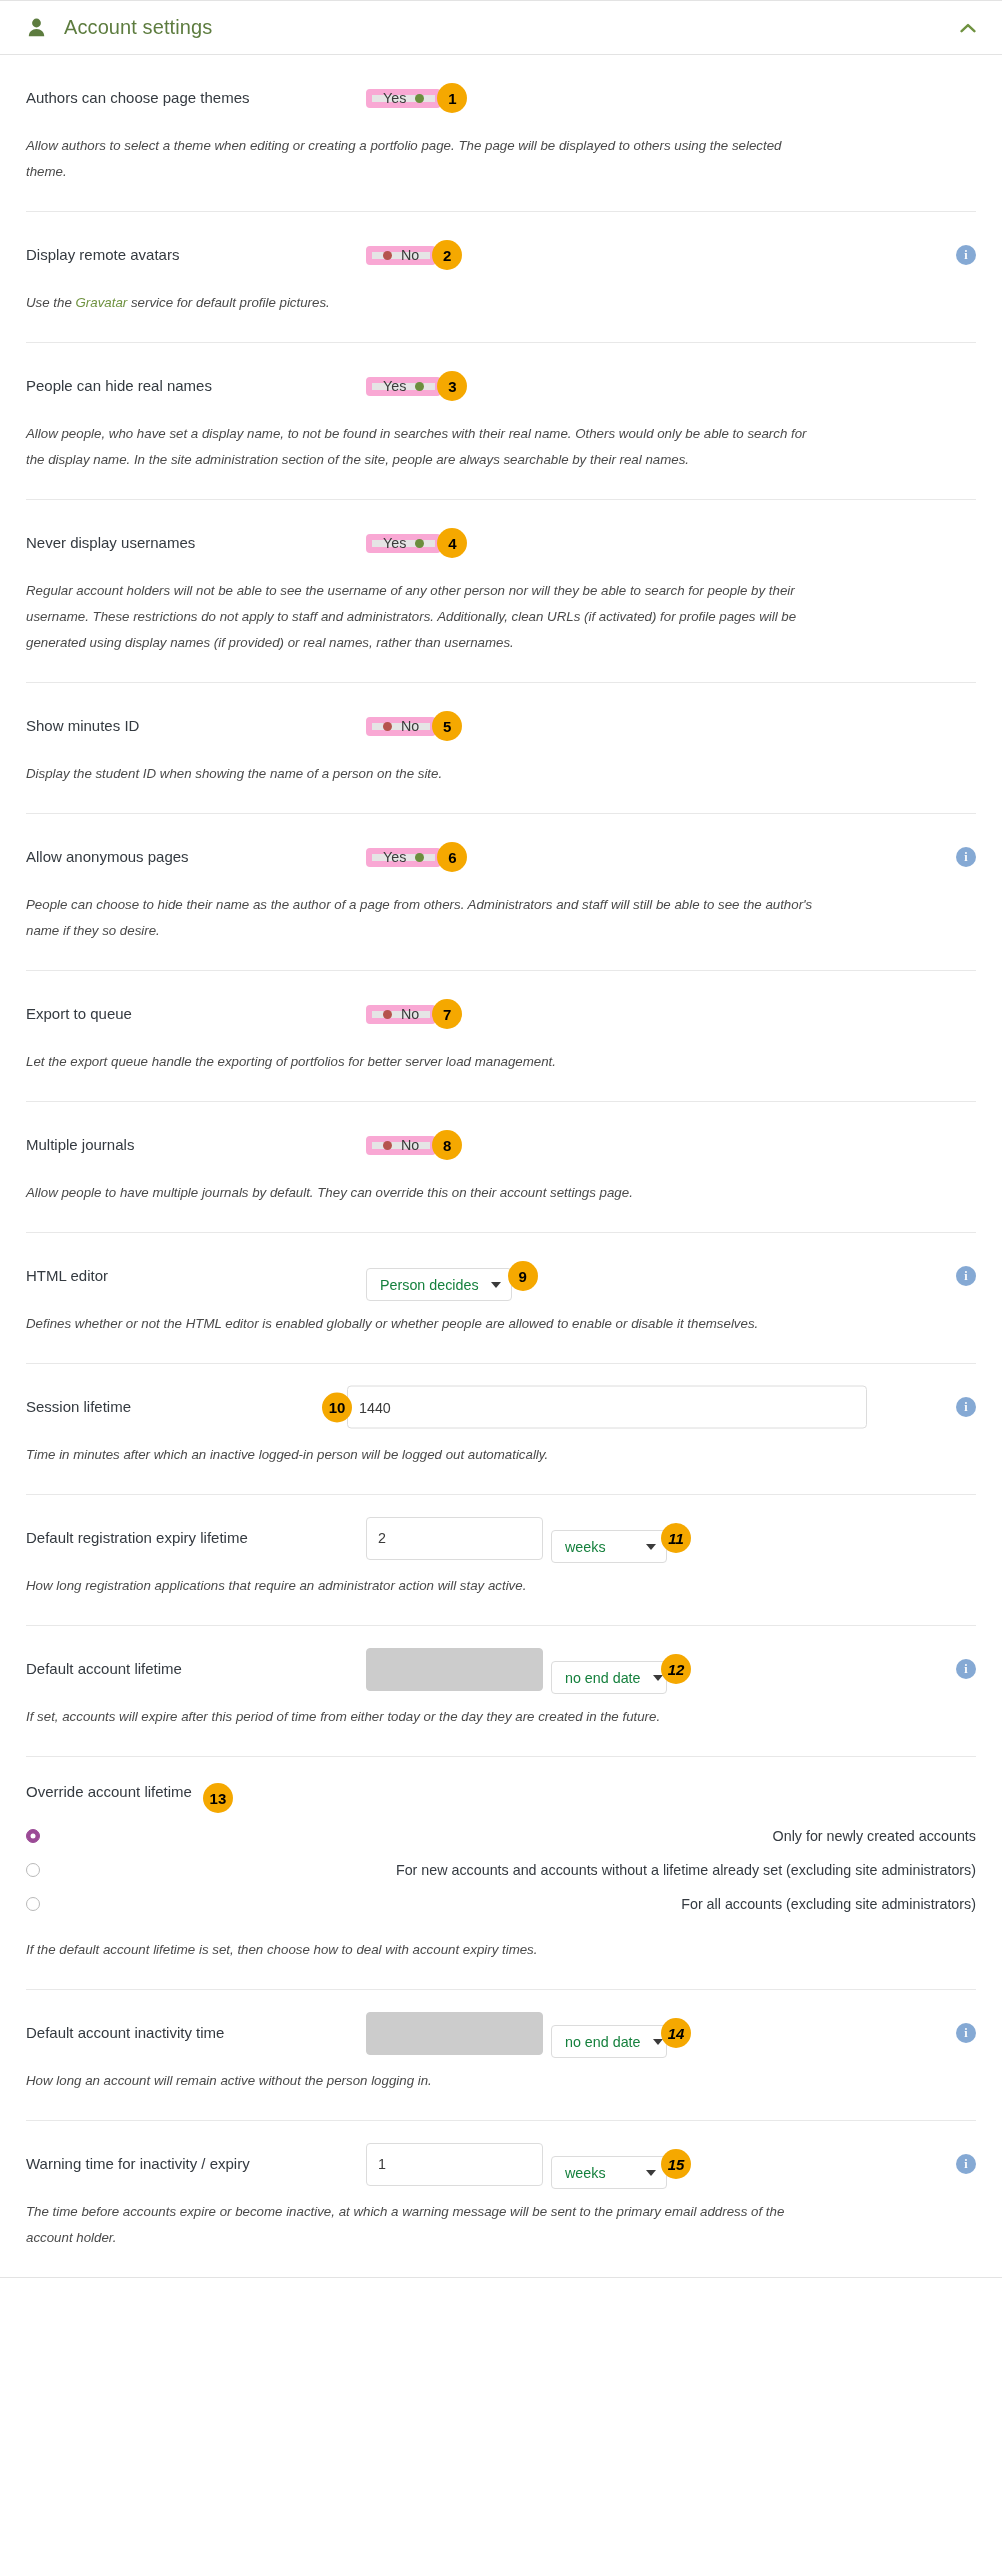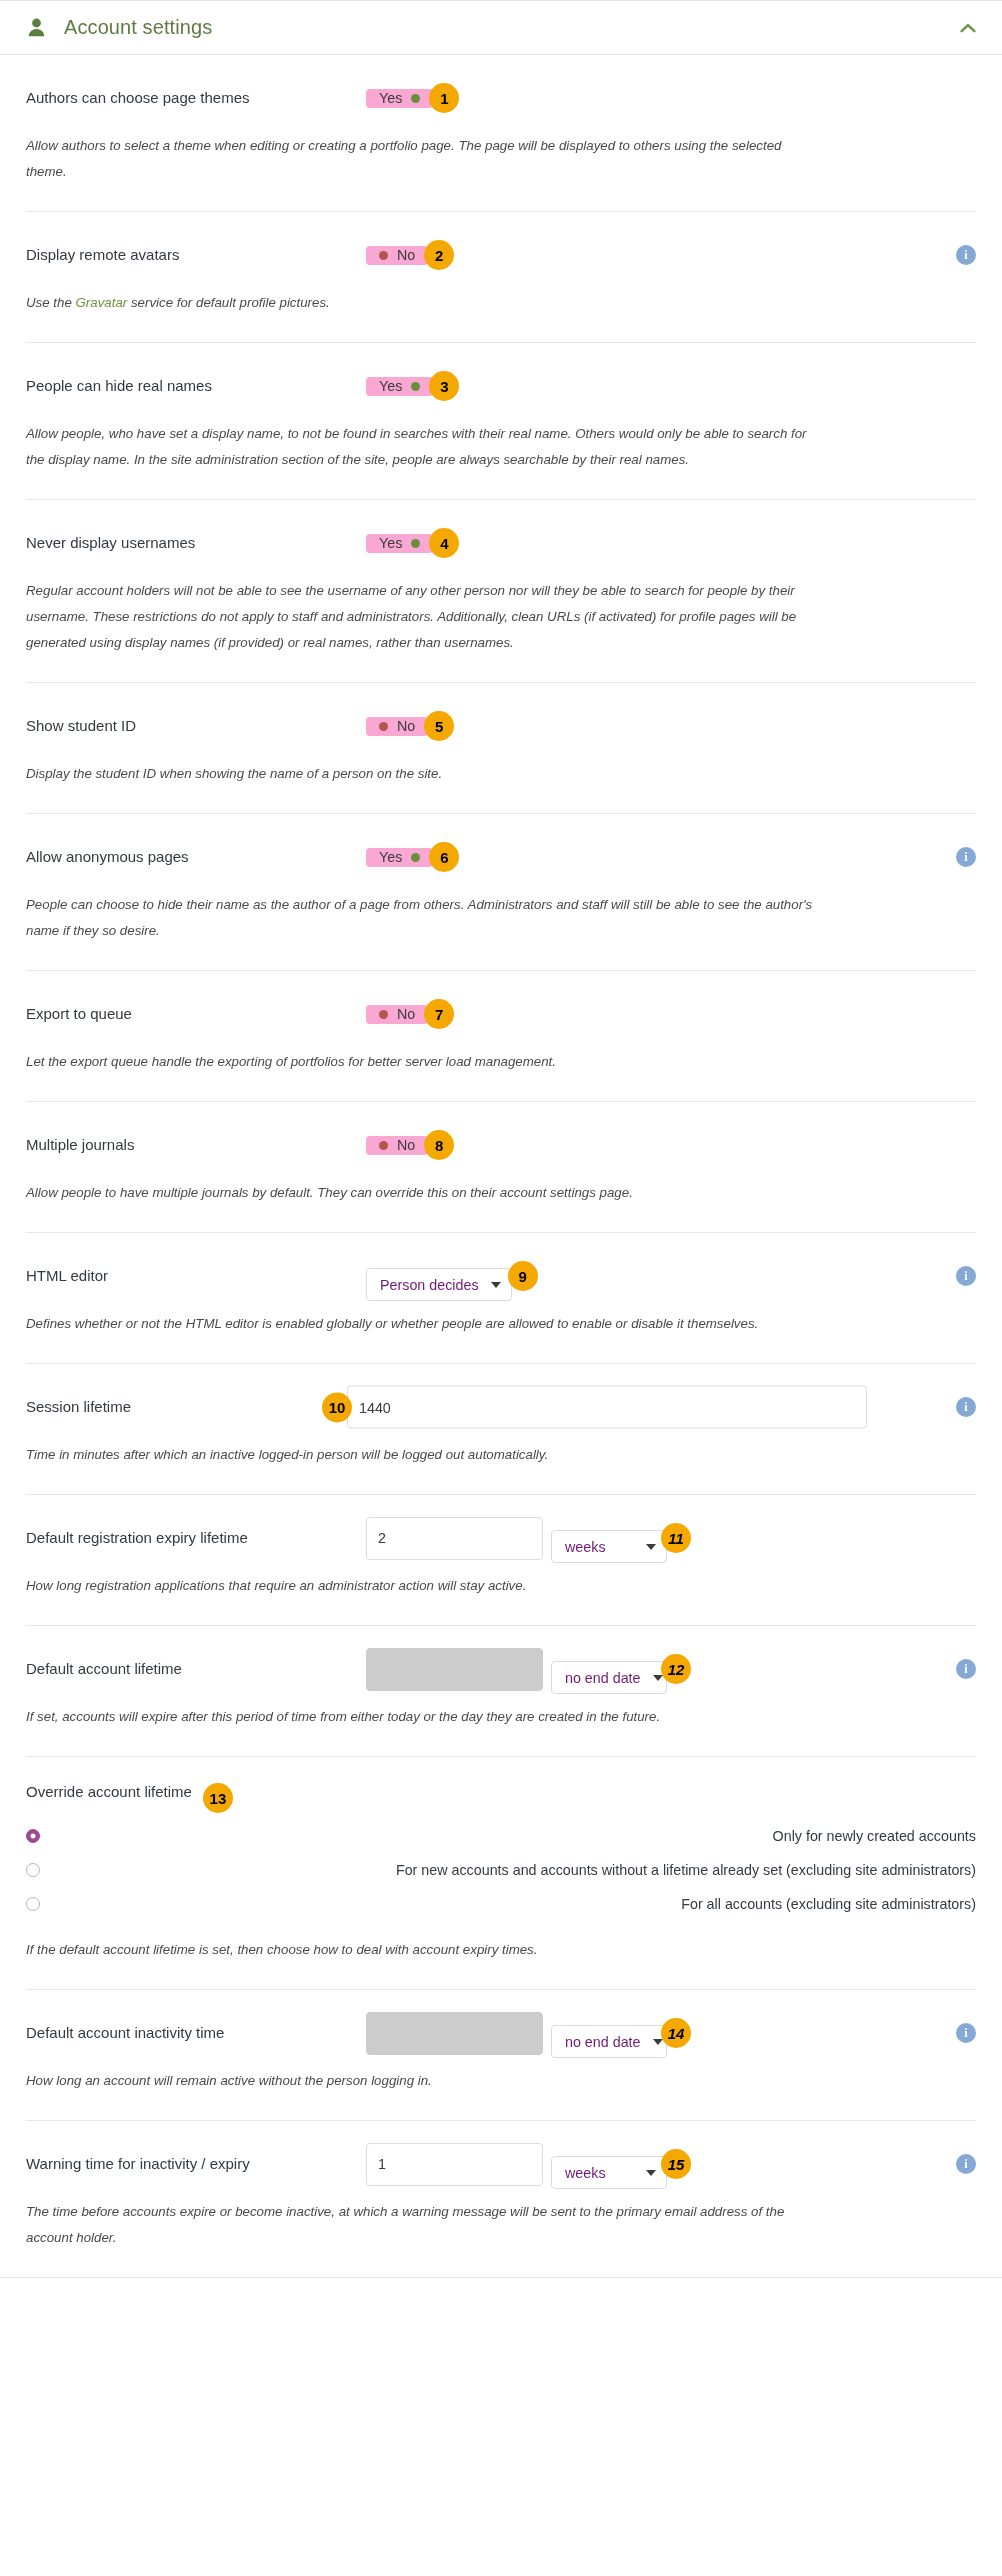--- a/index.html
+++ b/index.html
@@ -90,23 +90,23 @@
   }
   .desc .lnk { color: #6f9240; }
 
   
   .toggle {
     display: inline-flex;
     align-items: center;
     gap: 9px;
     height: 19px;
     padding: 0 11px;
-    border: 2px solid #f9a8d4;
+    border: 6px solid #f9a8d4;
     border-radius: 4px;
-    background: #f9a8d4;
+    background: #e5e5e5;
     font-size: 14.3px;
     color: #3b3b3b;
     cursor: pointer;
     min-width: 55px;
     justify-content: center;
     font-family: "Liberation Sans", sans-serif;
   }
   .dot { width: 9px; height: 9px; border-radius: 50%; flex: 0 0 auto; }
   .dot.on  { background: #6b8e3d; }
   .dot.off { background: #b5544c; }
@@ -116,21 +116,21 @@
     display: inline-flex;
     align-items: center;
     justify-content: space-between;
     gap: 12px;
     height: 33px;
     padding: 0 10px 0 13px;
     border: 1px solid #dcdcdc;
     border-radius: 4px;
     background: #fff;
     font-size: 14.3px;
-    color: #701a75;
+    color: #15803d;
     cursor: pointer;
     white-space: nowrap;
     margin-top: 17px;
   }
   .sel .caret {
     width: 0; height: 0;
     border-left: 5px solid transparent;
     border-right: 5px solid transparent;
     border-top: 6px solid #3b3b3b;
     flex: 0 0 auto;
@@ -312,21 +312,21 @@
             <span class="dot on"></span>
           </button>
           <span class="badge">4</span>
         </span>
       </div>
       <div class="desc">Regular account holders will not be able to see the username of any other person nor will they be able to search for people by their username. These restrictions do not apply to staff and administrators. Additionally, clean URLs (if activated) for profile pages will be generated using display names (if provided) or real names, rather than usernames.</div>
     </div>
 
     <div class="setting">
       <div class="setting-row">
-        <span class="setting-label">Show student ID</span>
+        <span class="setting-label">Show minutes ID</span>
         <span class="control-area">
           <button class="toggle">
             <span class="dot off"></span>
             <span>No</span>
           </button>
           <span class="badge">5</span>
         </span>
       </div>
       <div class="desc">Display the student ID when showing the name of a person on the site.</div>
     </div>

